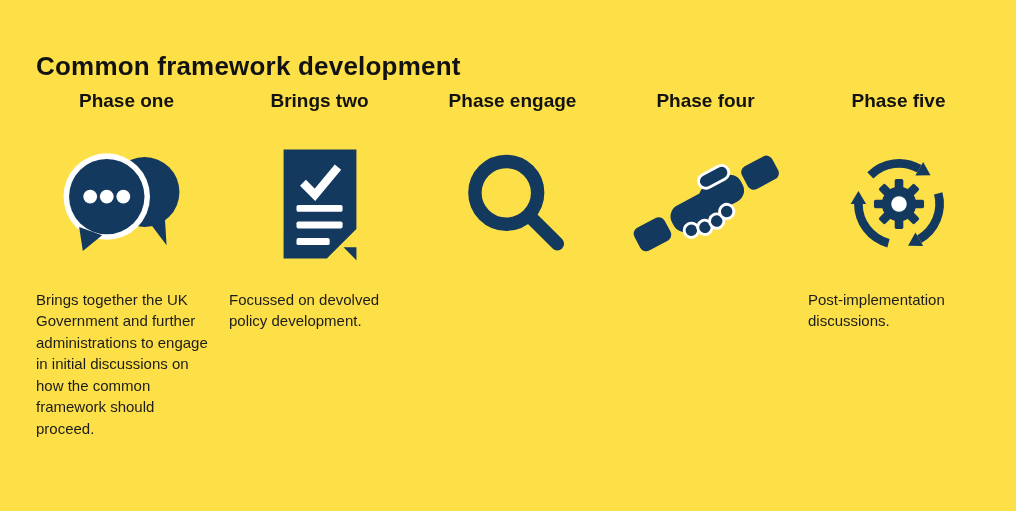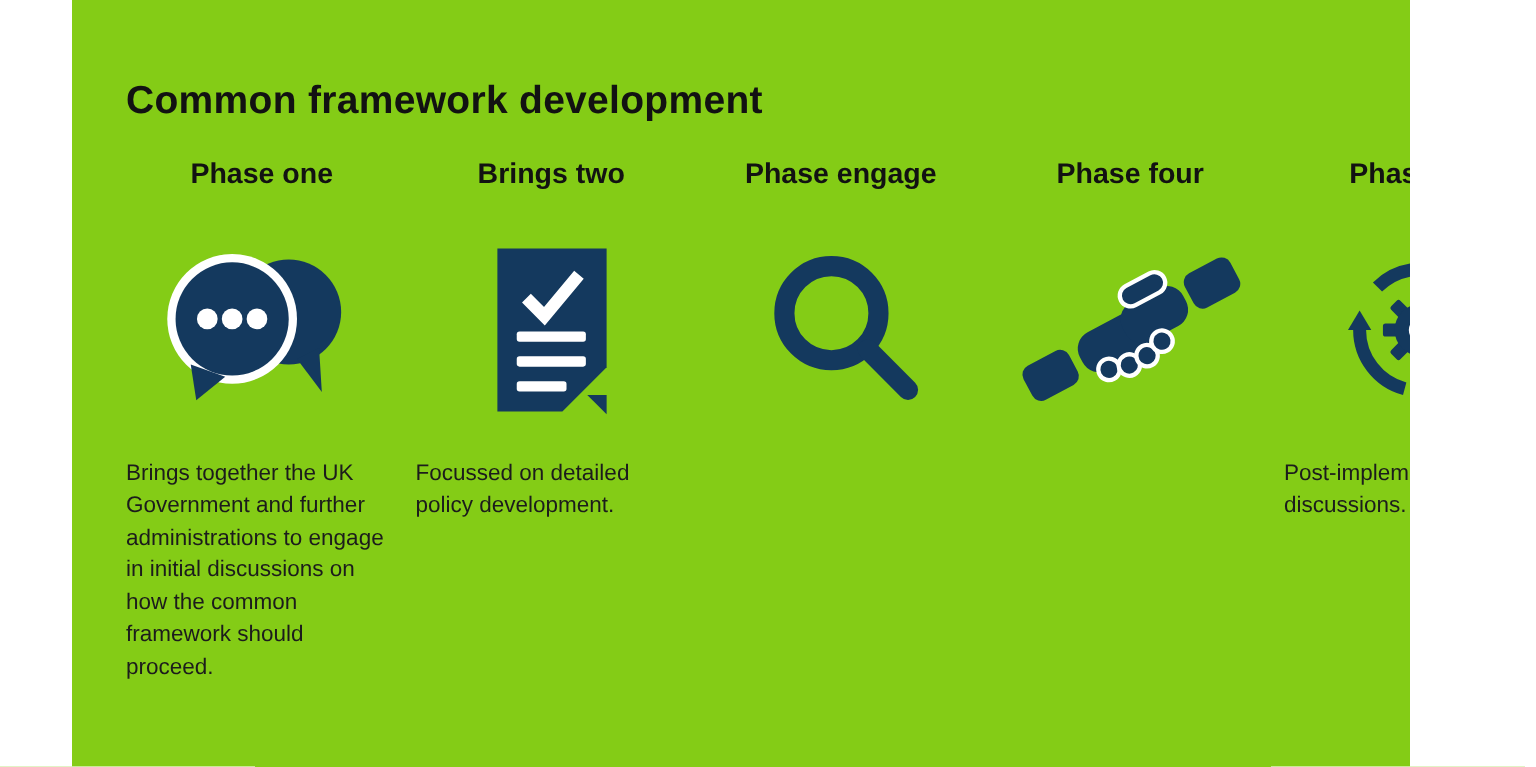--- a/index.html
+++ b/index.html
@@ -1,25 +1,25 @@
 <!DOCTYPE html>
 <html><head>
 <meta charset="utf-8">
 <style>
   html,body { margin:0; padding:0; background:#ffffff; }
   body { font-family:"Liberation Sans", sans-serif; }
   .canvas {
-    position:relative; width:892px; height:511px; background:#84cc16; overflow:hidden;margin-left:48px;
+    position:relative; width:1016px; height:511px; background:#fde047; overflow:hidden;
   }
   .page-title {
     position:absolute; left:36px; top:34px;
     font-size:26px; font-weight:700; color:#121212; letter-spacing:0.2px;
   }
   .columns {
-    position:absolute; left:30px; top:100px;
+    position:absolute; left:30px; top:84px;
     display:grid; grid-template-columns:repeat(5,193px);
   }
   .phase-col { display:flex; flex-direction:column; }
   .phase-heading {
     text-align:center; font-size:19px; font-weight:700; color:#121212;
     height:32px; padding-top:6px;
   }
   .icon-wrap {
     height:163px; display:flex; align-items:center; justify-content:center;
   }
@@ -66,21 +66,21 @@
           <svg width="106" height="120" viewBox="0 0 115 130">
             <path class="navy" d="M18,6 H97 V92 L65,124 H18 Z"></path>
             <polygon class="navy" points="83,112 97,112 97,126"></polygon>
             <polyline points="39,42 52,55 77,25" fill="none" stroke="#ffffff" stroke-width="9"></polyline>
             <rect x="32" y="66" width="50" height="7.5" rx="2" fill="#ffffff"></rect>
             <rect x="32" y="84" width="50" height="7.5" rx="2" fill="#ffffff"></rect>
             <rect x="32" y="102" width="36" height="7.5" rx="2" fill="#ffffff"></rect>
           </svg>
         </span>
       </div>
-      <div class="phase-desc">Focussed on detailed policy development.</div>
+      <div class="phase-desc">Focussed on devolved policy development.</div>
     </div>
 
     <div class="phase-col">
       <div class="phase-heading">Phase engage</div>
       <div class="icon-wrap">
         <span>
           <svg width="112" height="112" viewBox="0 0 125 125">
             <circle class="navy-stroke" cx="55" cy="50" r="35" stroke-width="15"></circle>
             <line x1="82" y1="77" x2="112" y2="107" stroke="#14395E" stroke-width="15" stroke-linecap="round"></line>
           </svg>

